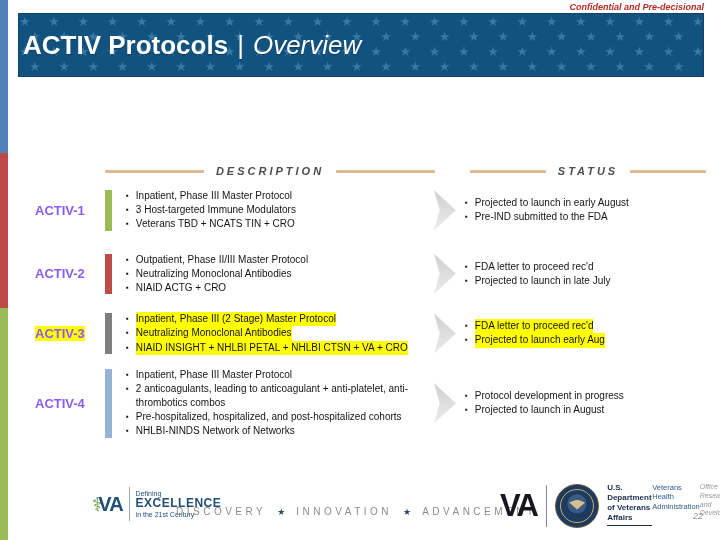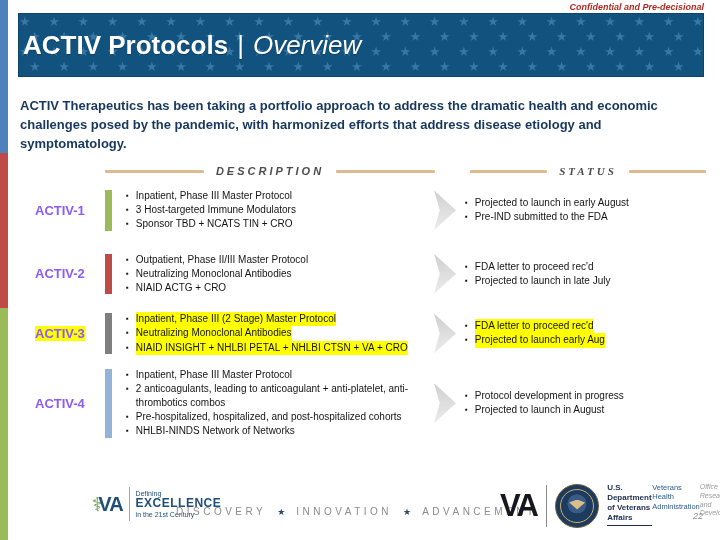--- a/index.html
+++ b/index.html
@@ -47,21 +47,21 @@
   .content { position:absolute; left:8px; top:165px; width:706px; }
 
   .col-headers { display:flex; margin-bottom:12px; }
   .col-h { display:flex; align-items:center; }
   .col-h .rule { flex:1; height:3px; background:#DDBA90; border-radius:1px; }
   .col-h .col-label {
     margin:0 12px; font-size:11px; font-weight:700; font-style:italic;
     letter-spacing:3px; color:#4D4D4D; white-space:nowrap;
   }
   .desc-h { width:330px; margin-left:97px; }
-  .stat-h { flex:1; margin-left:35px; margin-right:8px;font-family:Liberation Serif, serif; }
+  .stat-h { flex:1; margin-left:35px; margin-right:8px; }
 
   .prow { display:flex; align-items:center; }
   .prow.r1 { margin-bottom:21px; }
   .prow.r2 { margin-bottom:17px; }
   .prow.r3 { margin-bottom:13px; }
   .rlabel {
     width:97px; padding-left:27px; box-sizing:border-box;
     font-size:13px; font-weight:700; color:#8b5cf6; white-space:nowrap;
   }
   .rbar { width:7px; align-self:stretch; margin:1px 14px 1px 0; }
@@ -139,21 +139,20 @@
       <div class="star-row">★ ★ ★ ★ ★ ★ ★ ★ ★ ★ ★ ★ ★ ★ ★ ★ ★ ★ ★ ★ ★ ★ ★ ★ ★ ★ ★ ★ ★ ★ ★ ★ ★ ★ ★ ★ ★ ★ ★ ★ ★ ★ ★ ★ ★</div>
       <div class="star-row">★ ★ ★ ★ ★ ★ ★ ★ ★ ★ ★ ★ ★ ★ ★ ★ ★ ★ ★ ★ ★ ★ ★ ★ ★ ★ ★ ★ ★ ★ ★ ★ ★ ★ ★ ★ ★ ★ ★ ★ ★ ★ ★ ★ ★</div>
     </div>
     <div class="title-line">
       <span class="t1">ACTIV Protocols</span>
       <span class="sep">|</span>
       <span class="t2">Overview</span>
     </div>
   </div>
 
-  <div class="intro">ACTIV Therapeutics has been taking a portfolio approach to address the dramatic health and economic challenges posed by the pandemic, with harmonized efforts that address disease etiology and symptomatology.</div>
 
   <div class="content">
 
     <div class="col-headers">
       <div class="col-h desc-h">
         <span class="rule"></span>
         <span class="col-label">DESCRIPTION</span>
         <span class="rule"></span>
       </div>
       <div class="col-h stat-h">
@@ -167,21 +166,21 @@
       <div class="rlabel"><span>ACTIV-1</span></div>
       <div class="rbar bar-green"></div>
       <ul class="blist dlist">
         <li>
             <span>Inpatient, Phase III Master Protocol</span>
           </li>
         <li>
             <span>3 Host-targeted Immune Modulators</span>
           </li>
         <li>
-            <span>Sponsor TBD + NCATS TIN + CRO</span>
+            <span>Veterans TBD + NCATS TIN + CRO</span>
           </li>
       </ul>
       <div class="chevron"></div>
       <ul class="blist slist">
         <li>
             <span>Projected to launch in early August</span>
           </li>
         <li>
             <span>Pre-IND submitted to the FDA</span>
           </li>

